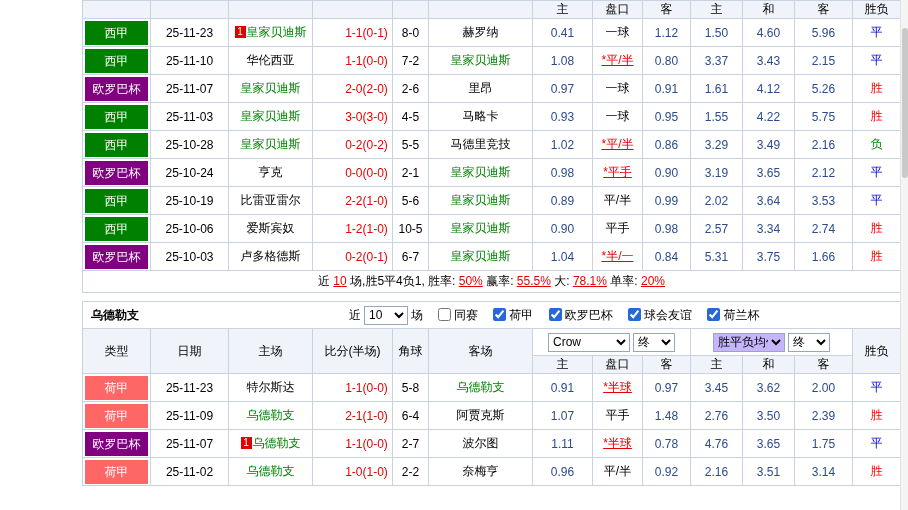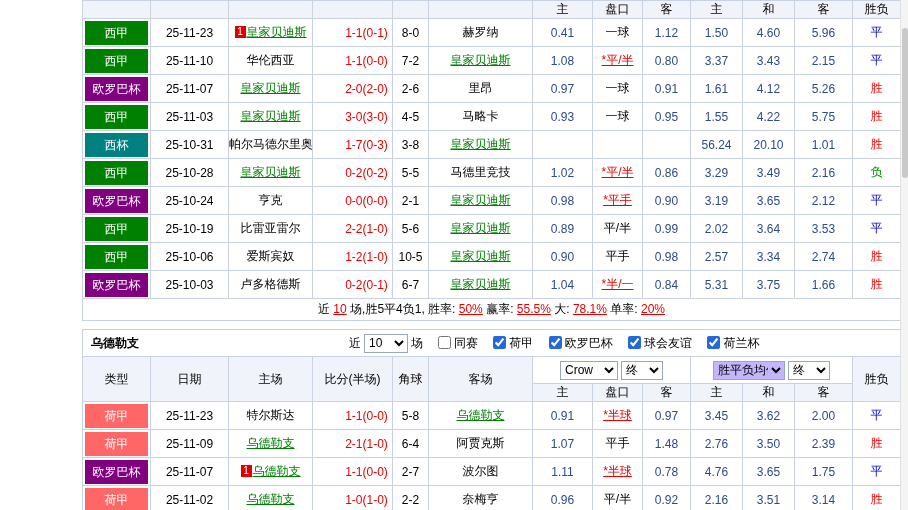--- a/index.html
+++ b/index.html
@@ -19,40 +19,40 @@
   tr.section { height:26px; }
   tr.h1 { height:27px; }
   tr.h2 { height:16px; }
   tr.h1 th.lbl, tr.h2 th, tr.partial-head th { background:#f0f3f9; }
   tr.h1 th.ctl { background:#fff; }
   .badge { display:block; margin:1px 2px; height:24px; line-height:24px; color:#fff; font-size:12px; }
   .badge-laliga { background:var(--badge-laliga,#008000); }
   .badge-europa { background:var(--badge-europa,#800080); }
   .badge-copa { background:var(--badge-copa,#008080); }
   .badge-eredivisie { background:var(--badge-eredivisie,#ff6666); }
-  .green { color:var(--team-green,#008000);text-decoration:underline; }
+  .green { color:var(--team-green,#008000); }
   .score { color:var(--score-red,#e60000);padding-left:28px; }
   .num { color:var(--odds-blue,#2b4b8c); }
   .red { color:var(--score-red,#e60000);text-decoration:underline; }
   .res-win { color:var(--res-win,#ff0000); }
   .res-draw { color:var(--res-draw,#0000cc); }
   .res-lose { color:var(--res-lose,#008800); }
   .marker { display:inline-block; background:#e00000; color:#fff; font-size:10px;
             line-height:12px; min-width:11px; text-align:center; margin-right:1px; vertical-align:1px; }
   .marker:empty { display:none; }
   .team { cursor:pointer; }
   .section-bar { display:flex; align-items:center; height:26px; padding-left:8px; text-align:left; }
   .section-team { font-weight:bold; display:inline-block; width:255px; }
   .section-bar .gap { margin:0 3px; }
   .chk { margin-left:12px; cursor:pointer; }
   .chk input { width:13px; height:13px; accent-color:#2569d8; margin:0 3px 0 0; vertical-align:-2px; }
   select { font-family:inherit; font-size:12px; height:19px; border:1px solid #9aa7ba;
            background:#fff; vertical-align:middle; }
   .sel-recent { width:44px; }
-  .sel-company { width:58px; margin-right:3px; }
+  .sel-company { width:82px; margin-right:3px; }
   .sel-final { width:42px; }
   .sel-avg { width:72px; margin-right:3px; background:#c4b5fd; }
   .summary td { font-size:12px; }
   .scrollbar { position:absolute; right:0; top:0; width:8px; height:510px;
                background:#f4f4f4; border-left:1px solid #e2e2e2; }
   .scroll-thumb { position:absolute; left:1px; top:28px; width:6px; height:150px;
                   background:#c9c9c9; border-radius:3px; }
 </style>
 </head>
 <body>
@@ -182,43 +182,20 @@
     <td>一球</td>
     <td class="num">0.95</td>
     <td class="num">1.55</td>
     <td class="num">4.22</td>
     <td class="num">5.75</td>
     <td>
       <span class="res-win">胜</span>
     </td>
   </tr>
 
-  <tr class="data">
-    <td>
-      <span class="badge badge-copa">西杯</span>
-    </td>
-    <td>25-10-31</td>
-    <td>
-      <span class="team">帕尔马德尔里奥</span>
-    </td>
-    <td class="score">1-7(0-3)</td>
-    <td>3-8</td>
-    <td>
-      <span class="team green">皇家贝迪斯</span>
-    </td>
-    <td class="num"></td>
-    <td></td>
-    <td class="num"></td>
-    <td class="num">56.24</td>
-    <td class="num">20.10</td>
-    <td class="num">1.01</td>
-    <td>
-      <span class="res-win">胜</span>
-    </td>
-  </tr>
 
   <tr class="data">
     <td>
       <span class="badge badge-laliga">西甲</span>
     </td>
     <td>25-10-28</td>
     <td>
       <span class="team green">皇家贝迪斯</span>
     </td>
     <td class="score">0-2(0-2)</td>

